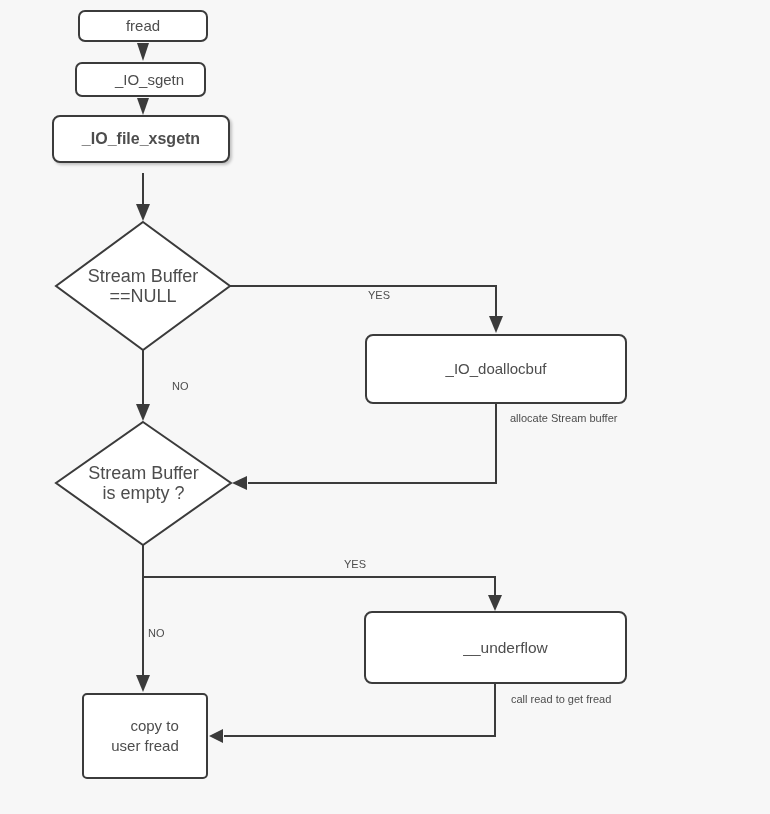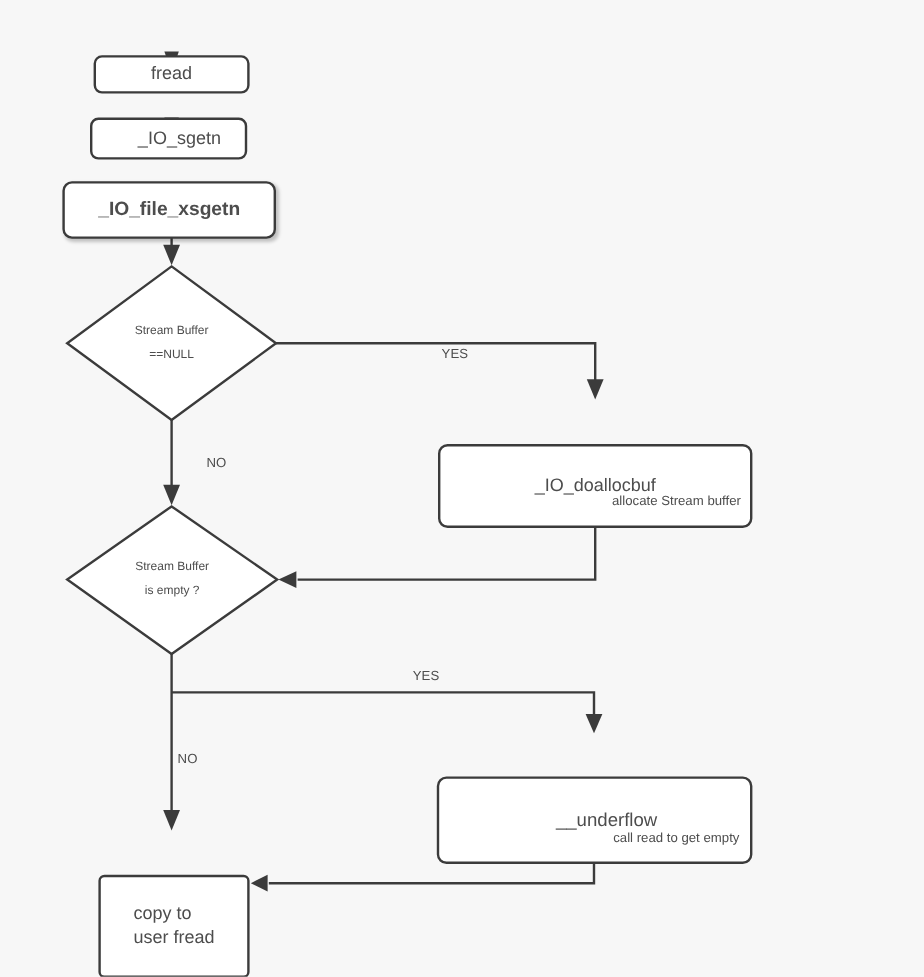--- a/index.html
+++ b/index.html
@@ -9,36 +9,36 @@
     font-family:"Liberation Sans","DejaVu Sans",sans-serif;
   }
   #stage{position:absolute;inset:0;width:770px;height:814px;}
   svg.wires{position:absolute;left:0;top:0;z-index:1;}
   .node{
     position:absolute;z-index:2;box-sizing:border-box;
     background:var(--node-fill,#ffffff);
     border:2px solid var(--stroke,#3b3b3b);
     color:var(--text,#4d4d4d);
     display:flex;align-items:center;justify-content:center;
-    text-align:left;font-size:15px;line-height:20px;margin-top:36px;
+    text-align:right;font-size:15px;line-height:20px;
   }
   .node.rounded{border-radius:8px;}
   #node-fread{left:78px;top:10px;width:130px;height:32px;border-radius:7px;}
   #node-io-sgetn{left:75px;top:62px;width:131px;height:35px;border-radius:7px;padding-left:18px;}
   #node-io-file-xsgetn{
     left:52px;top:115px;width:178px;height:48px;border-radius:8px;
     font-weight:bold;font-size:16px;
     box-shadow:2px 2px 3px rgba(0,0,0,0.22);
   }
   #node-io-doallocbuf{left:365px;top:334px;width:262px;height:70px;font-size:15px;}
   #node-underflow{left:364px;top:611px;width:263px;height:73px;font-size:15.5px;padding-left:20px;}
   #node-copy{left:82px;top:693px;width:126px;height:86px;border-radius:5px;}
   .diamond-text{
     position:absolute;z-index:2;text-align:center;
-    color:var(--text,#4d4d4d);font-size:10px;line-height:20px;
+    color:var(--text,#4d4d4d);font-size:18px;line-height:20px;
   }
   #d1-text{left:56px;top:266px;width:174px;}
   #d2-text{left:56px;top:463px;width:175px;}
   .edge-label{
     position:absolute;z-index:2;color:var(--text,#4d4d4d);
     font-size:11px;line-height:16px;white-space:nowrap;
   }
   #label-yes1{left:368px;top:287px;}
   #label-no1{left:172px;top:378px;}
   #label-yes2{left:344px;top:556px;}
@@ -119,15 +119,15 @@
   <div class="diamond-text" id="d2-text">
     <span>Stream Buffer</span><br>
     <span>is empty ?</span>
   </div>
 
   <div class="edge-label" id="label-yes1">YES</div>
   <div class="edge-label" id="label-no1">NO</div>
   <div class="edge-label" id="label-yes2">YES</div>
   <div class="edge-label" id="label-no2">NO</div>
   <div class="edge-label" id="label-allocate">allocate Stream buffer</div>
-  <div class="edge-label" id="label-read">call read to get empty</div>
+  <div class="edge-label" id="label-read">call read to get fread</div>
 
 </div>
 
 </body></html>

